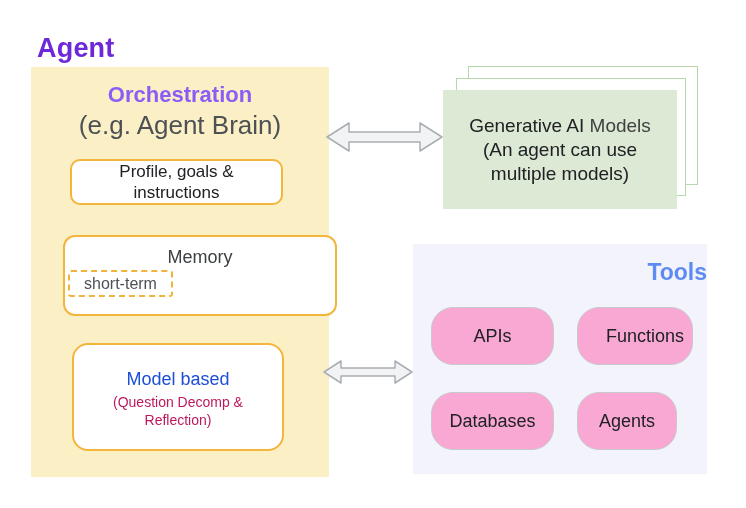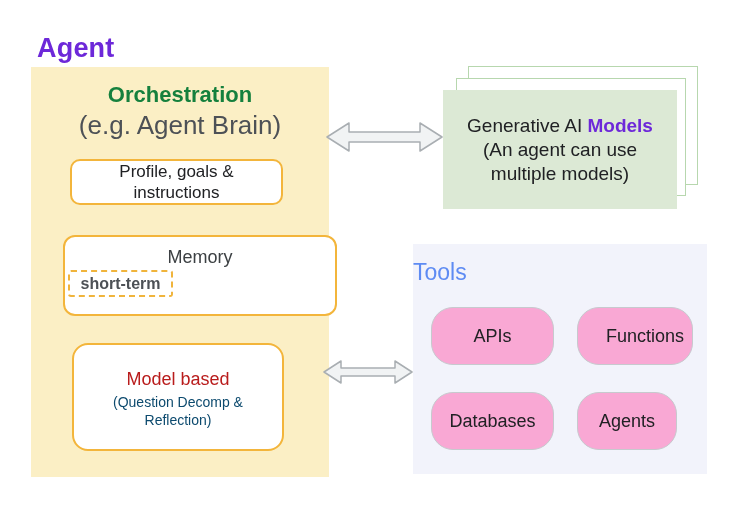--- a/index.html
+++ b/index.html
@@ -7,47 +7,47 @@
     position:relative;width:746px;height:508px;background:#ffffff;overflow:hidden;
     font-family:"Liberation Sans",sans-serif;color:#202124;
   }
   .abs{position:absolute;box-sizing:border-box;}
 
   
   .page-title{left:37px;top:32px;font-size:27px;font-weight:700;color:#6d28d9;line-height:32px;letter-spacing:.2px;}
 
   
   .orch-panel{left:31px;top:67px;width:298px;height:410px;background:#FBEFC5;}
-  .orch-heading{left:0;top:15px;width:100%;text-align:center;font-size:22px;font-weight:700;color:#15803d;line-height:26px;}
+  .orch-heading{left:0;top:15px;width:100%;text-align:center;font-size:22px;font-weight:700;color:#8b5cf6;line-height:26px;}
   .orch-sub{left:0;top:44px;width:100%;text-align:center;font-size:26px;font-weight:400;color:#4D5156;line-height:28px;}
 
   .gold-box{background:#ffffff;border:2px solid #F3B53B;display:flex;flex-direction:column;align-items:center;justify-content:center;text-align:center;}
   .profile-box{left:39px;top:92px;width:213px;height:46px;border-radius:10px;font-size:17px;line-height:21px;}
   .pre{white-space:pre-line;}
 
   .memory-box{left:32px;top:168px;width:274px;height:81px;border-radius:12px;justify-content:flex-start;}
   .memory-label{margin-top:9px;font-size:18px;line-height:22px;color:#3C4043;}
   .dashed-box{background:#ffffff;border:2px dashed #F0B43C;border-radius:3px;width:105px;height:27px;display:flex;align-items:center;justify-content:center;font-size:16px;color:#4D5156;}
-  .dash-short{left:3px;top:33px;font-weight:bold;}
+  .dash-short{left:3px;top:33px;}
   .dash-long{left:115px;top:33px;}
 
   .reasoning-box{left:41px;top:276px;width:212px;height:108px;border-radius:16px;}
-  .reason-line{font-size:18px;line-height:28px;color:#b91c1c;}
-  .reason-note{font-size:14px;line-height:18px;color:#0c4a6e;}
+  .reason-line{font-size:18px;line-height:28px;color:#1d4ed8;}
+  .reason-note{font-size:14px;line-height:18px;color:#be185d;}
 
   
   .model-card{background:#ffffff;border:1.5px solid #B7D7AE;}
   .card-back{left:468px;top:66px;width:230px;height:119px;}
   .card-mid{left:456px;top:78px;width:230px;height:118px;}
   .model-front{left:443px;top:90px;width:234px;height:119px;background:#DCE9D5;display:flex;flex-direction:column;align-items:center;justify-content:center;text-align:center;font-size:19px;line-height:24px;color:#202124;}
-  .model-highlight{color:#6d28d9;font-weight:700;}
+  .model-highlight{color:#404040;font-weight:400;}
 
   
   .tools-panel{left:413px;top:244px;width:294px;height:230px;background:#F2F3FB;}
-  .tools-title{left:0;top:14px;width:100%;text-align:left;font-size:23px;font-weight:400;color:#5E8BF3;line-height:28px;}
+  .tools-title{left:0;top:14px;width:100%;text-align:right;font-size:23px;font-weight:700;color:#5E8BF3;line-height:28px;}
   .tool-box{background:#f9a8d4;border:1.5px solid #C7C9CE;border-radius:22px;display:flex;align-items:center;justify-content:center;font-size:18px;color:#202124;}
   .tool-apis{left:18px;top:63px;width:123px;height:58px;}
   .tool-functions{left:164px;top:63px;width:116px;height:58px;padding-left:20px;}
   .tool-databases{left:18px;top:148px;width:123px;height:58px;}
   .tool-agents{left:164px;top:148px;width:100px;height:58px;}
 
   
   .arrow-top{left:326px;top:121px;width:117px;height:32px;}
   .arrow-bottom{left:323px;top:359px;width:90px;height:26px;}
 </style>

